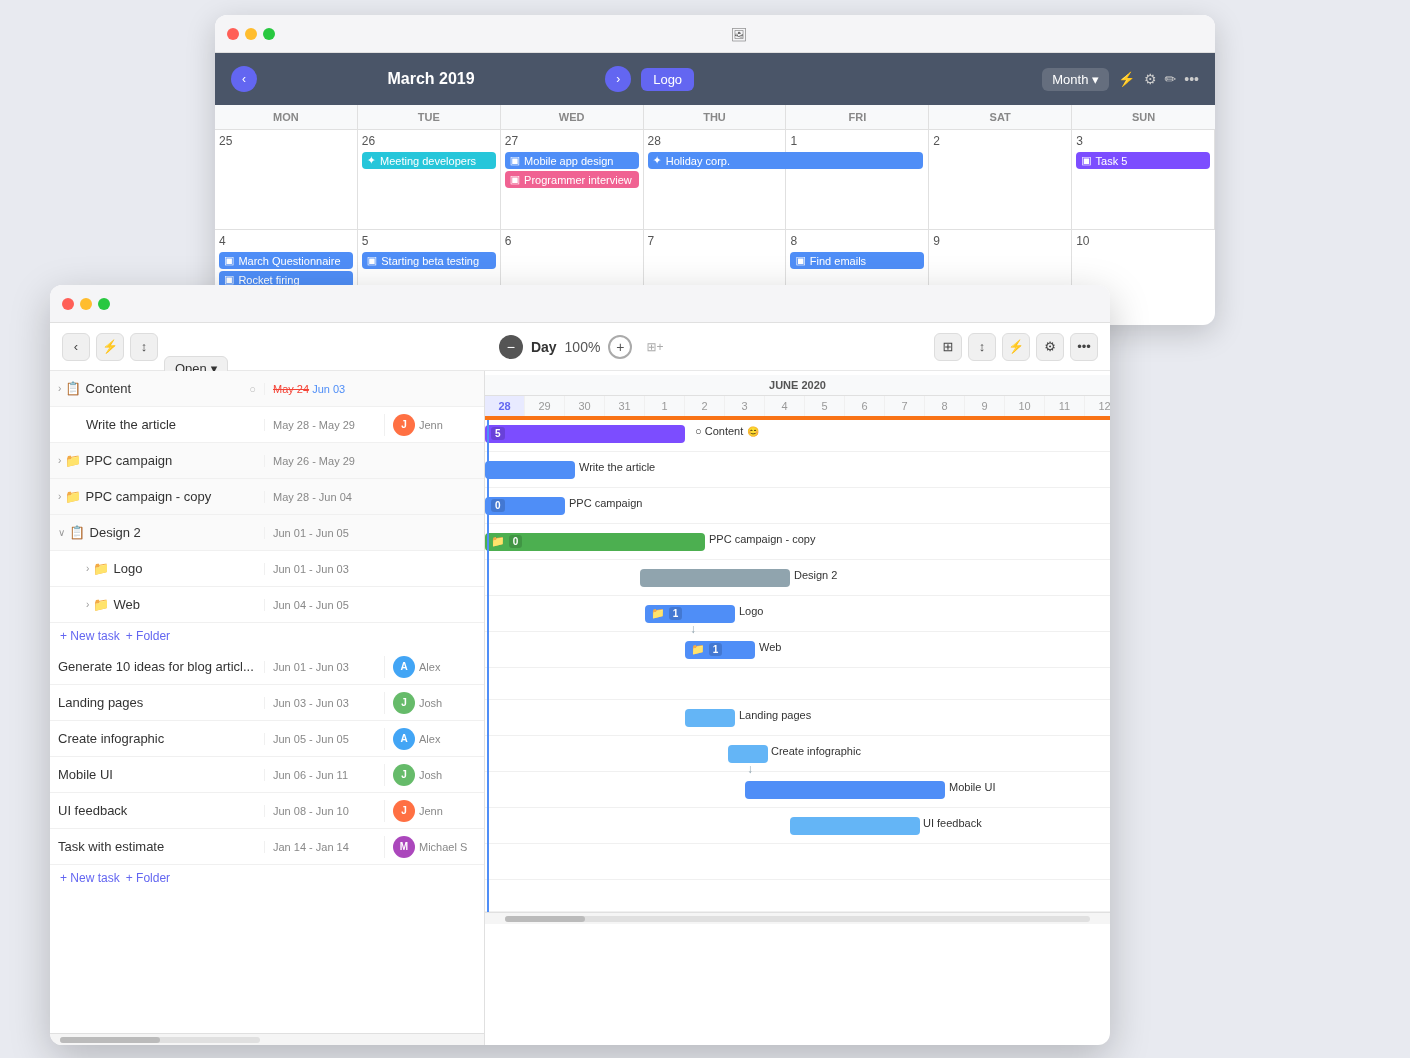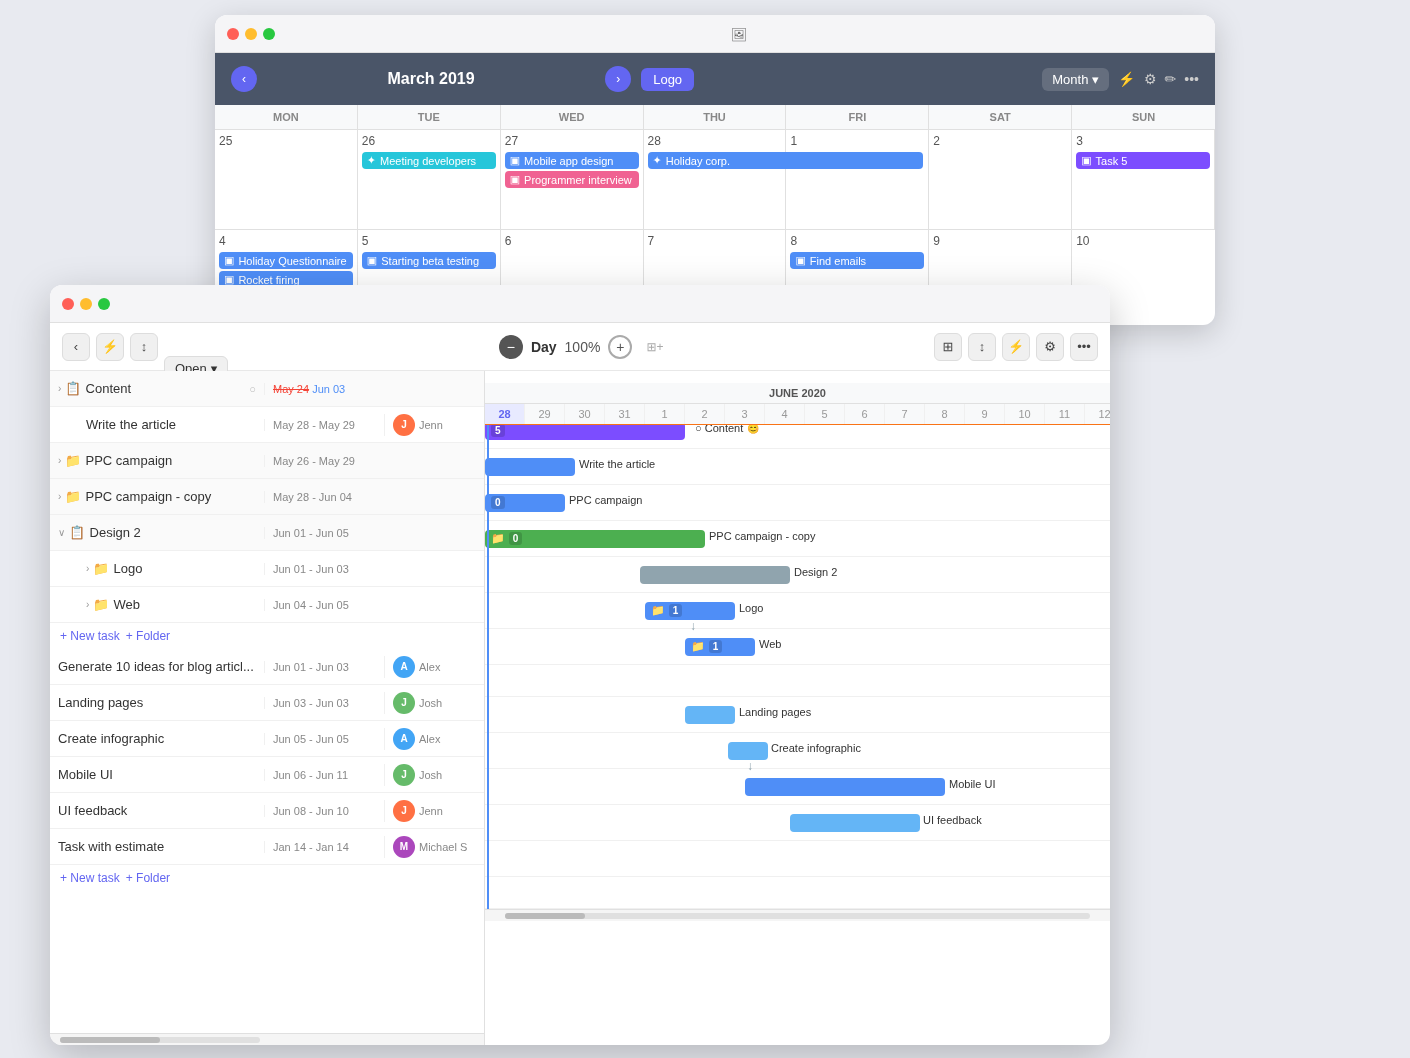--- a/index.html
+++ b/index.html
@@ -260,23 +260,23 @@
 
     
     .gantt-right {
       flex: 1;
       overflow-x: auto;
       overflow-y: auto;
       position: relative;
     }
     .gantt-timeline-header {
       position: sticky;
-      top: 12px;
+      top: 4px;
       background: #f8f9fa;
-      border-bottom: 1px solid #f97316;
+      border-bottom: 4px solid #f97316;
       z-index: 10;
     }
     .gantt-month-row {
       text-align: center;
       font-size: 11px;
       font-weight: 700;
       color: #555;
       padding: 4px 0;
       border-bottom: 1px solid #e0e0e0;
     }
@@ -465,21 +465,21 @@
         <div class="cal-event event-purple">
           <span>▣</span>
           <span>Task 5</span>
         </div>
       </div>
 
       <div class="cal-cell">
         <div class="cal-date">4</div>
         <div class="cal-event event-blue">
           <span>▣</span>
-          <span>Holiday Questionnaire</span>
+          <span>March Questionnaire</span>
         </div>
         <div class="cal-event event-blue">
           <span>▣</span>
           <span>Rocket firing</span>
         </div>
       </div>
       <div class="cal-cell">
         <div class="cal-date">5</div>
         <div class="cal-event event-blue">
           <span>▣</span>

